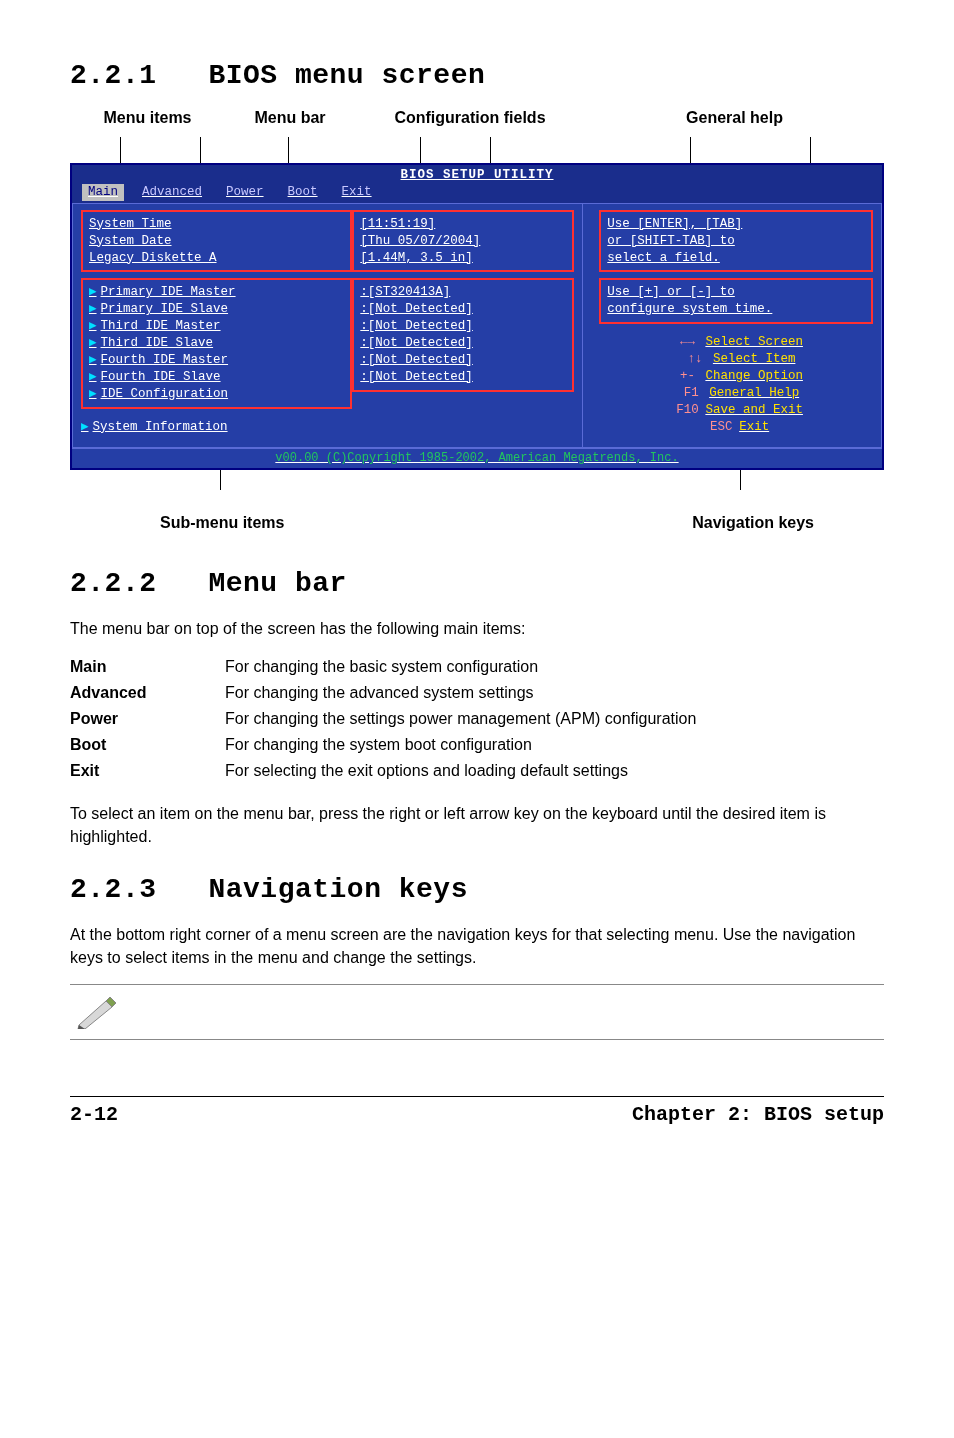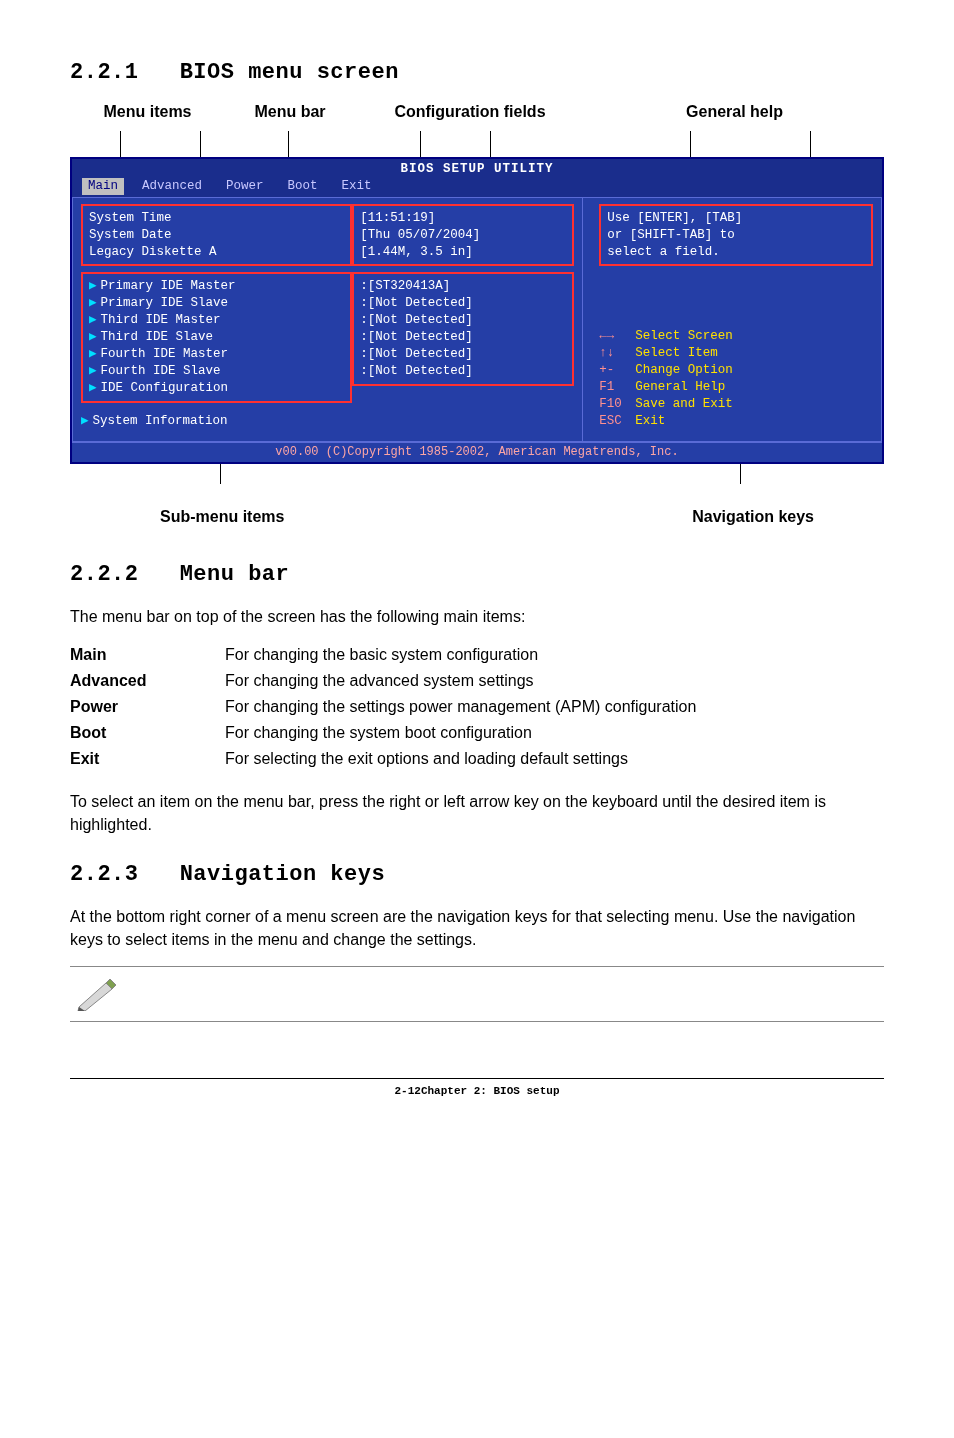--- a/index.html
+++ b/index.html
@@ -5,21 +5,21 @@
   * { box-sizing: border-box; margin: 0; padding: 0; }
   body {
     font-family: Verdana, Arial, sans-serif;
     color: #000;
     background: #fff;
     padding: 60px 70px;
     width: 954px;
   }
   h2.section-title {
     font-family: "Courier New", monospace;
-    font-size: 22px;
+    font-size: 28px;
     font-weight: 900;
     letter-spacing: 0.5px;
     margin-bottom: 18px;
   }
   .annot-row {
     display: flex;
     font-family: Verdana, Arial, sans-serif;
     font-weight: 700;
     font-size: 16px;
     margin-bottom: 10px;
@@ -36,20 +36,21 @@
     position: absolute;
     top: 0; bottom: 0;
   }
   .bios-box {
     border: 2px solid #000080;
     background: #1a2d8c;
     color: #fff;
     font-family: "Courier New", monospace;
     font-size: 12.5px;
     line-height: 1.35;
+    text-decoration: underline;
   }
   .bios-title {
     text-align: center;
     padding-top: 2px;
     color: #fff;
     font-weight: 700;
     letter-spacing: 1px;
   }
   .bios-menubar {
     display: flex;
@@ -94,25 +95,25 @@
     display: flex;
     flex-direction: column;
     justify-content: space-between;
   }
   .help-top {
     background: #253ea6;
     border: 2px solid #ff3030;
     padding: 4px 6px;
     margin-bottom: 6px;
   }
-  .nav-keys { color: #ffe000; }
+  .nav-keys { color: #ffe000; text-align: center; }
   .nav-keys .nk-key { color: #ff9090; display: inline-block; width: 36px; }
   .bios-footer {
     background: #253ea6;
-    color: #fca5a5;
+    color: #22c55e;
     text-align: center;
     font-size: 12px;
     padding: 1px 0;
     border-top: 1px solid #5a6bd6;
   }
   .sub-annot {
     display: flex;
     justify-content: space-between;
     font-weight: 700;
     font-size: 16px;
@@ -149,25 +150,25 @@
     padding: 10px 6px;
     margin: 14px 0 56px 0;
   }
   .note-icon {
     width: 40px; height: 34px;
     margin-right: 18px;
     flex-shrink: 0;
   }
   .page-footer {
     display: flex;
-    justify-content: center;
+    justify-content: space-between;
     border-top: 1px solid #000;
     padding-top: 6px;
     font-family: "Courier New", monospace;
-    font-size: 11px;
+    font-size: 20px;
     font-weight: 700;
   }
 </style>
 </head>
 <body>
 
 <h2 class="section-title">
   <span>2.2.1</span>&nbsp;&nbsp;
   <span>BIOS menu screen</span>
 </h2>
@@ -233,20 +234,24 @@
         </div>
       </div>
     </div>
     <div class="bios-right">
       <div>
         <div class="help-top">
           <div>Use [ENTER], [TAB]</div>
           <div>or [SHIFT-TAB] to</div>
           <div>select a field.</div>
         </div>
+        <div class="help-top">
+          <div>Use [+] or [-] to</div>
+          <div>configure system time.</div>
+        </div>
       </div>
       <div class="nav-keys">
         <div><span class="nk-key">←→</span><span>Select Screen</span></div>
         <div><span class="nk-key">↑↓</span><span>Select Item</span></div>
         <div><span class="nk-key">+-</span><span>Change Option</span></div>
         <div><span class="nk-key">F1</span><span>General Help</span></div>
         <div><span class="nk-key">F10</span><span>Save and Exit</span></div>
         <div><span class="nk-key">ESC</span><span>Exit</span></div>
       </div>
     </div>

